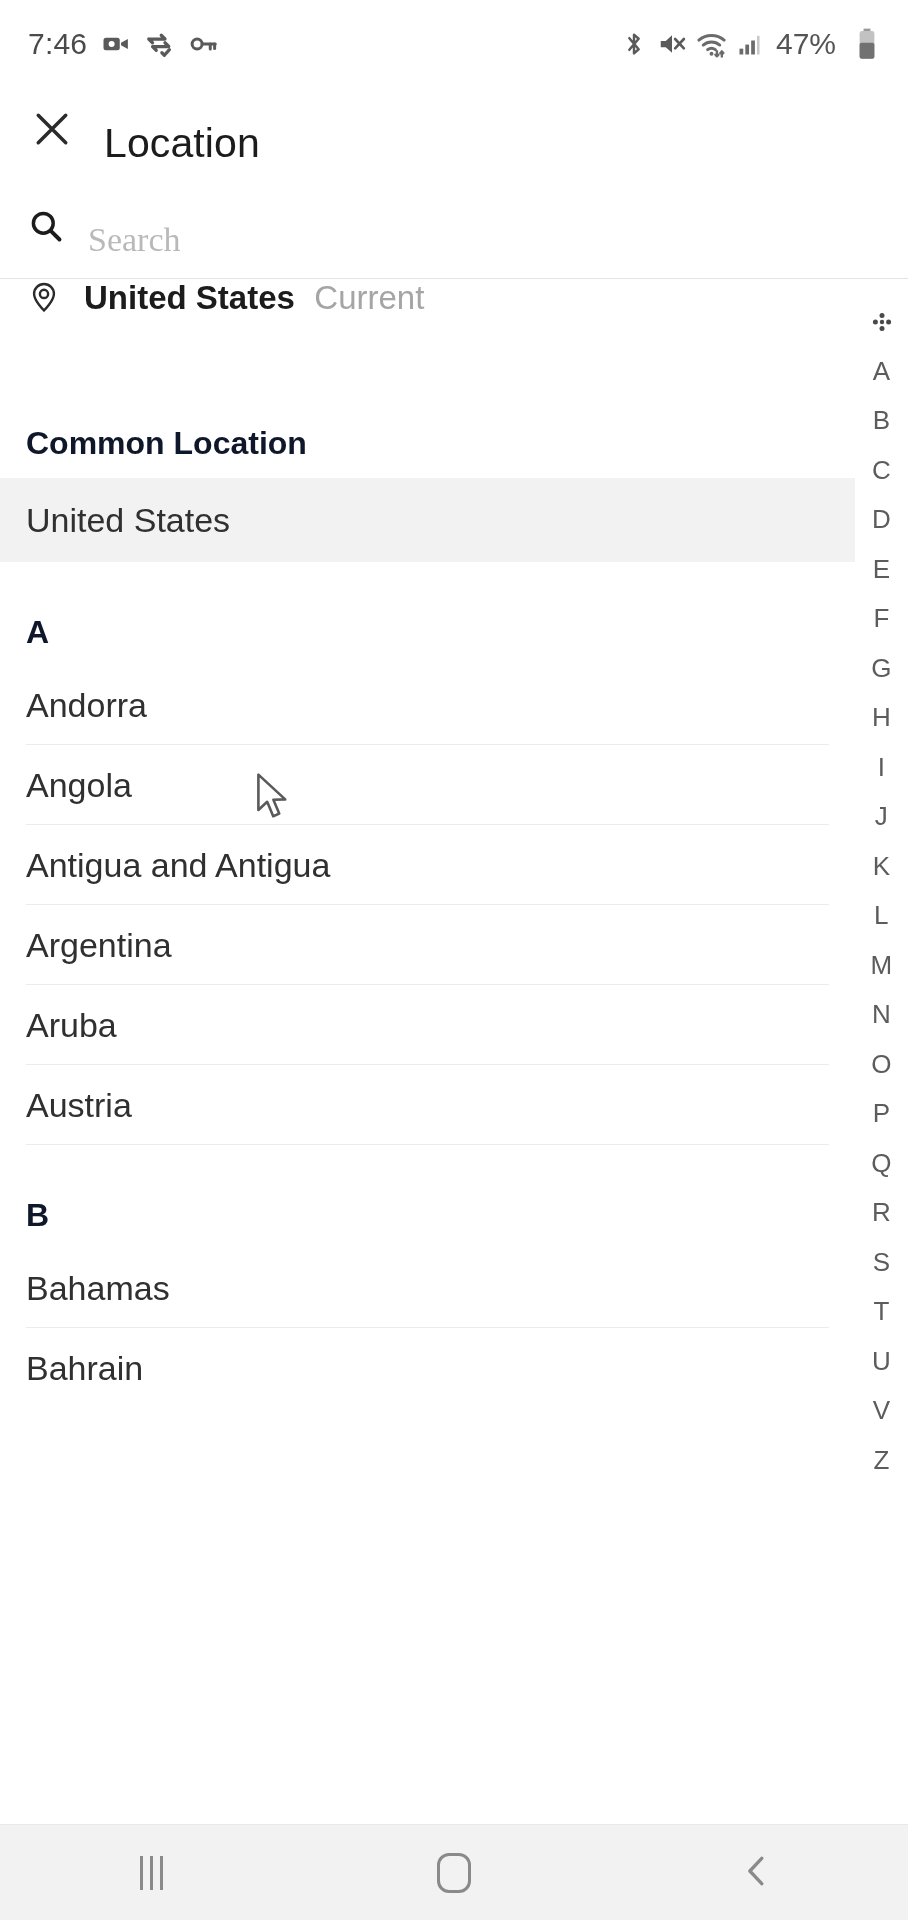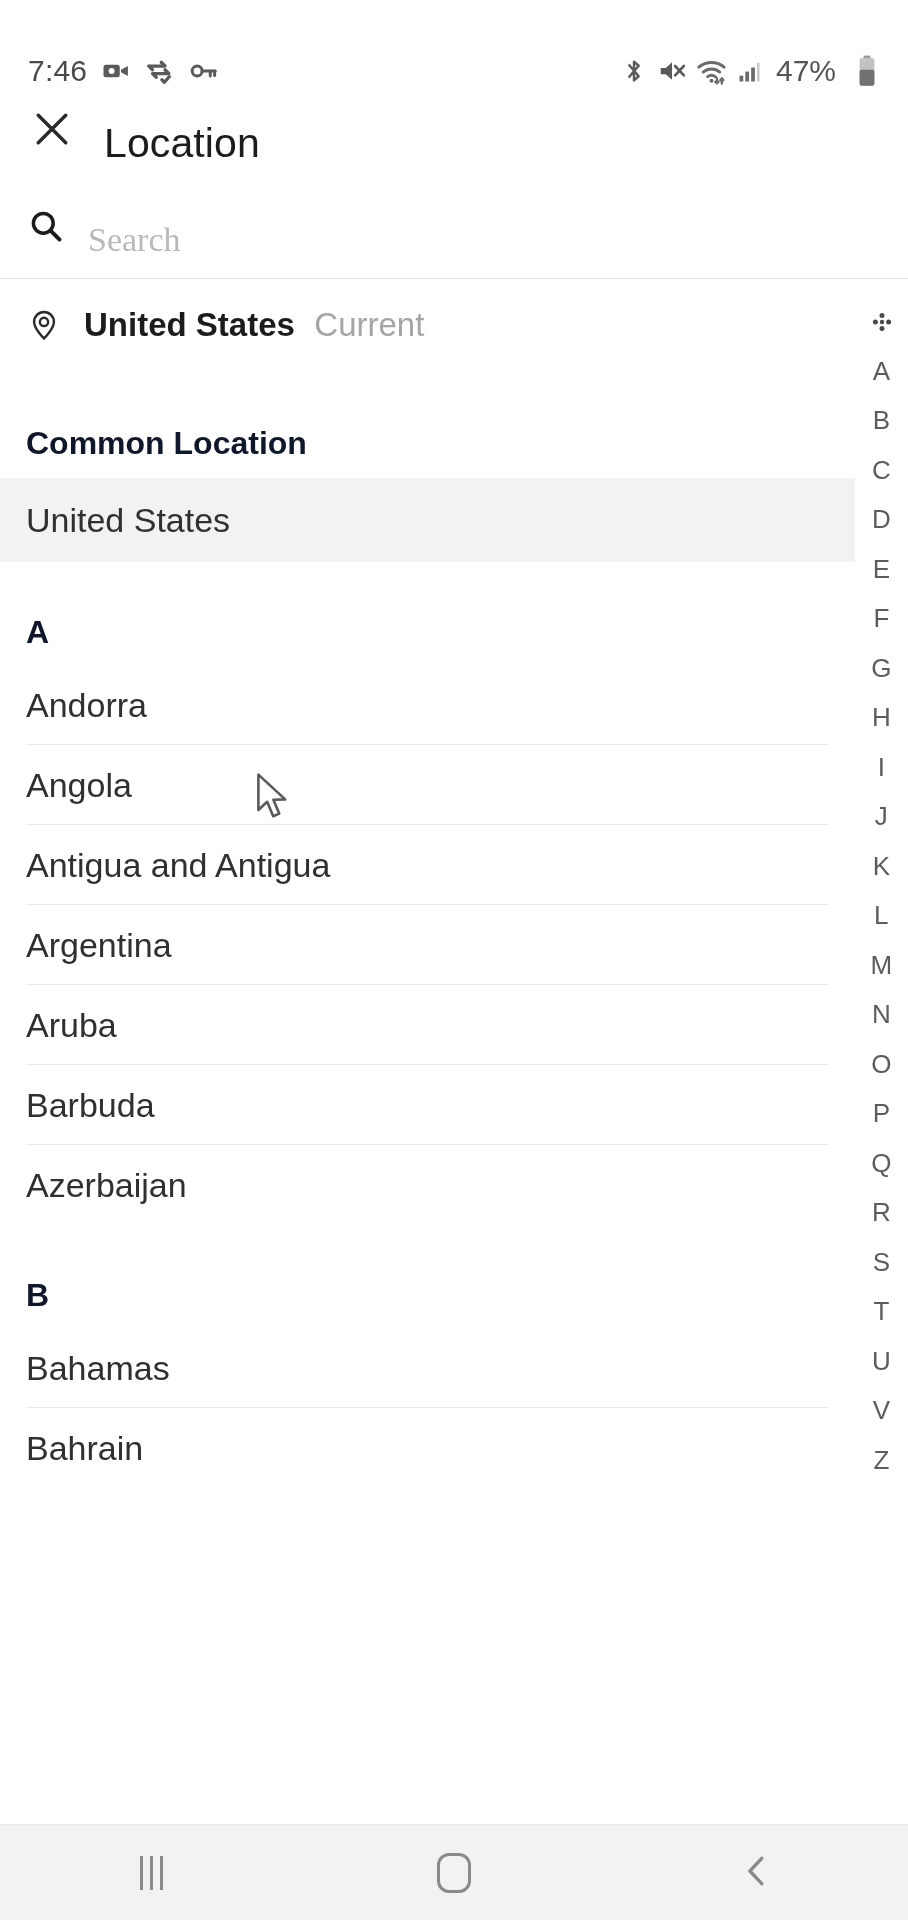--- a/index.html
+++ b/index.html
@@ -19,21 +19,21 @@
     background: #ffffff;
     display: flex;
     flex-direction: column;
   }
 
   
   .status-bar {
     height: 88px;
     flex: 0 0 88px;
     display: flex;
-    align-items: flex-end;
+    align-items: center;
     padding: 0 30px 0 28px;
     background: #ffffff;
   }
   .status-left {
     display: flex;
     align-items: center;
     gap: 14px;
   }
   .status-time {
     font-size: 30px;
@@ -121,21 +121,20 @@
   .list-col {
     flex: 1 1 auto;
     position: relative;
     overflow: hidden;
     padding-top: 0;
   }
 
   .current-row {
     height: 92px;
     display: flex;
-    align-items: center;
     padding-left: 26px;
     gap: 22px;
   }
   .pin-wrap {
     width: 36px; height: 36px;
     display: flex; align-items: center; justify-content: center;
   }
   .current-name {
     font-size: 33px;
     font-weight: bold;
@@ -389,26 +388,22 @@
       </div>
       <div class="country-row">
         <span>Argentina</span>
         <span class="divider"></span>
       </div>
       <div class="country-row">
         <span>Aruba</span>
         <span class="divider"></span>
       </div>
       <div class="country-row">
-        <span>Barbuda</span>
-        <span class="divider"></span>
-      </div>
-      <div class="country-row nodiv">
-        <span>Azerbaijan</span>
-
+        <span>Austria</span>
+        <span class="divider"></span>
       </div>
 
       <div class="section-head letter">B</div>
 
       <div class="country-row">
         <span>Bahamas</span>
         <span class="divider"></span>
       </div>
       <div class="country-row nodiv">
         <span>Bahrain</span>

